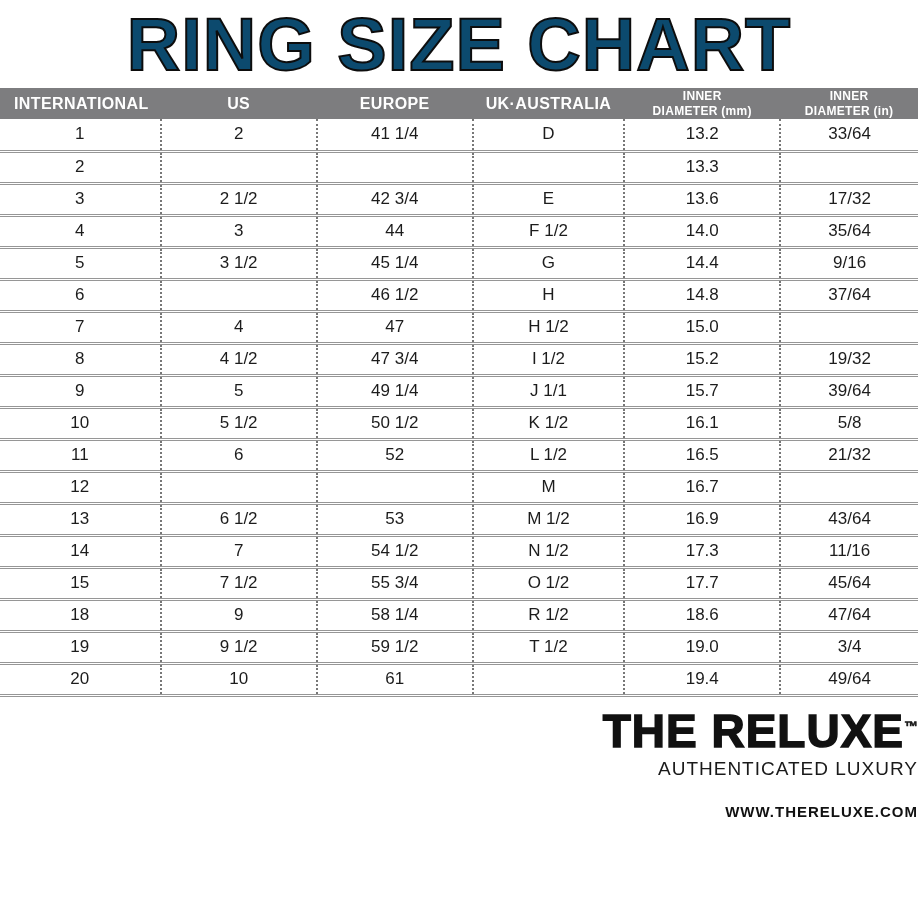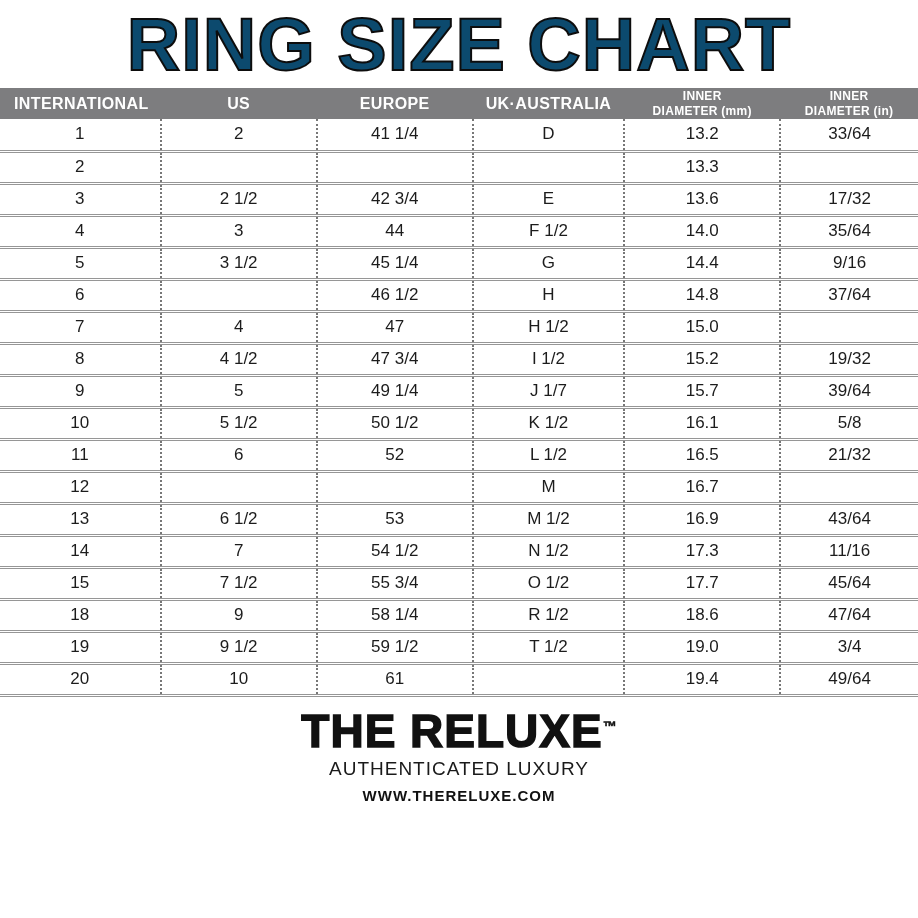--- a/index.html
+++ b/index.html
@@ -55,21 +55,21 @@
     height: 32px;
     text-align: center;
     vertical-align: middle;
     font-size: 17px;
     color: #1c1c1c;
   }
   tbody tr { border-bottom: 3px double #969696; }
   tbody td + td { border-left: 2px dotted #777777; }
 
   
-  .footer { text-align: center; margin-top: 5px; }
+  .footer { text-align: right; margin-top: 5px; }
   .brand {
     font-size: 46px;
     line-height: 48px;
     font-weight: bold;
     color: #111111;
     -webkit-text-stroke: 1.5px #111111;
     letter-spacing: 1px;
   }
   .brand .tm {
     font-size: 14px;
@@ -82,21 +82,21 @@
     line-height: 26px;
     letter-spacing: 1px;
     color: #1a1a1a;
     margin-top: 1px;
   }
   .website {
     font-size: 15px;
     font-weight: bold;
     letter-spacing: 1px;
     color: #111111;
-    margin-top: 5px;
+    margin-top: 21px;
   }
 </style>
 </head>
 <body>
 
 <div class="page">
 
   <h1 class="title">RING SIZE CHART</h1>
 
   <table class="size-table">
@@ -180,21 +180,21 @@
           <td>4 1/2</td>
           <td>47 3/4</td>
           <td>I 1/2</td>
           <td>15.2</td>
           <td>19/32</td>
         </tr>
         <tr>
           <td>9</td>
           <td>5</td>
           <td>49 1/4</td>
-          <td>J 1/7</td>
+          <td>J 1/1</td>
           <td>15.7</td>
           <td>39/64</td>
         </tr>
         <tr>
           <td>10</td>
           <td>5 1/2</td>
           <td>50 1/2</td>
           <td>K 1/2</td>
           <td>16.1</td>
           <td>5/8</td>

